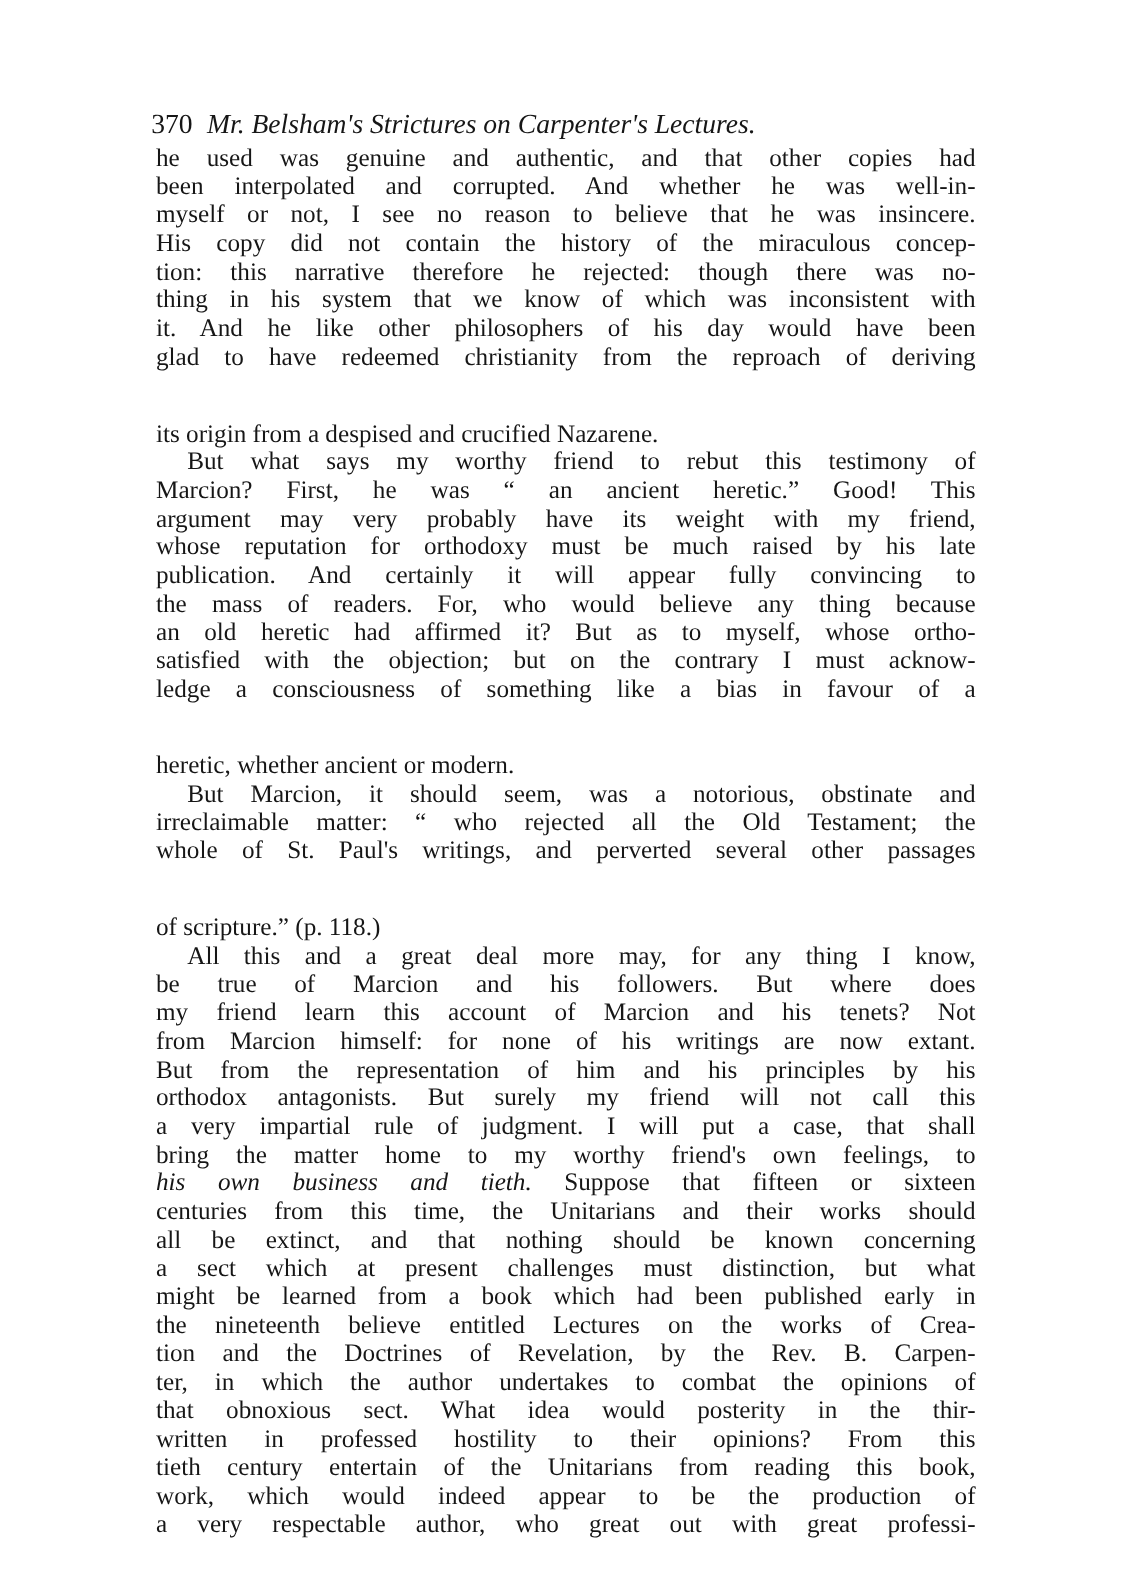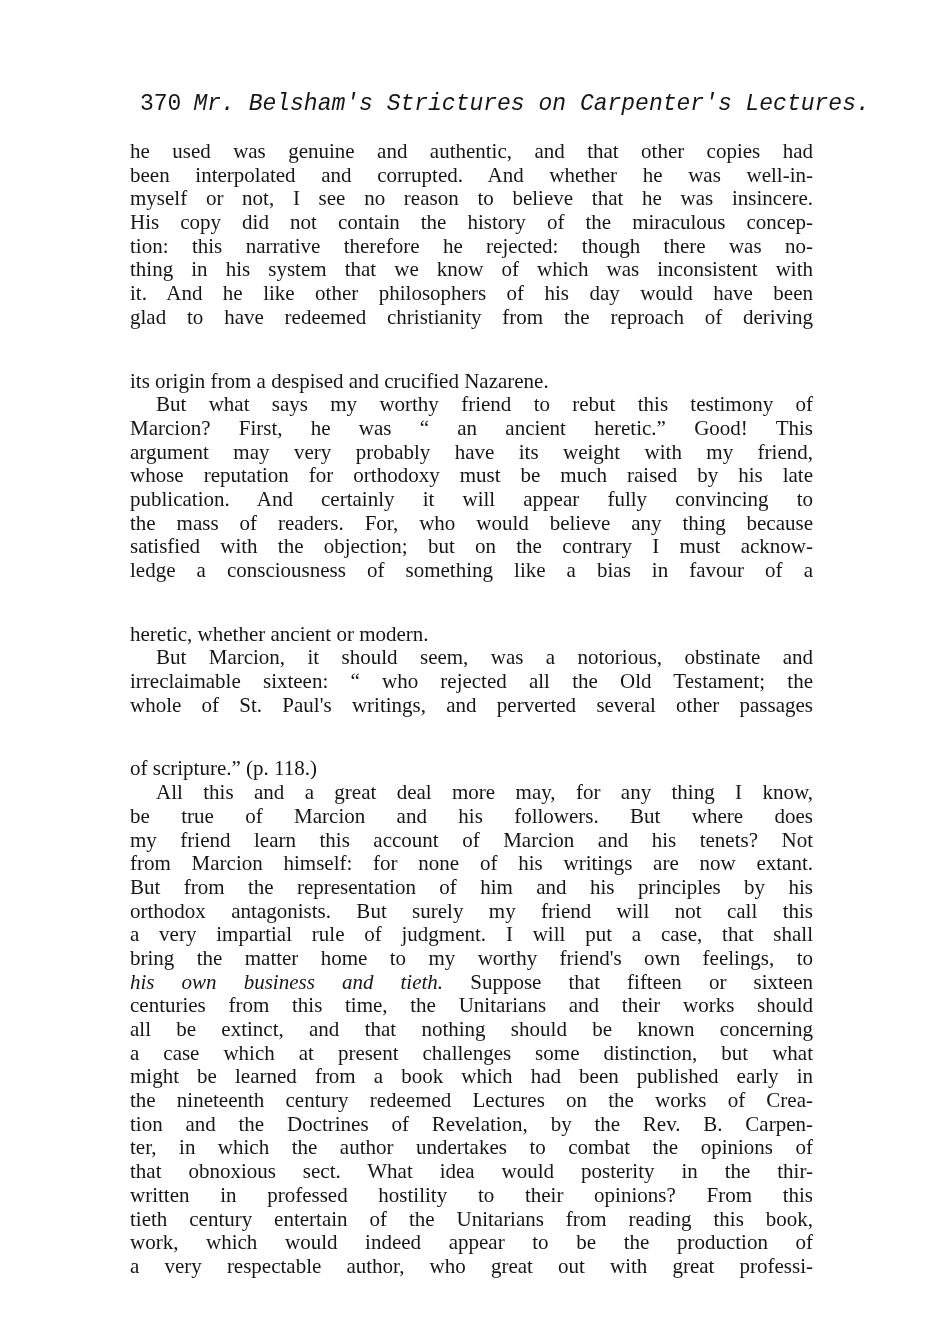--- a/index.html
+++ b/index.html
@@ -17,39 +17,38 @@
     }
     .page {
       position: absolute;
       left: 0;
       top: 0;
       width: 942px;
       height: 1319px;
     }
     .running-head {
       position: absolute;
-      left: 140px;
+      left: 126px;
       top: 90px;
       width: 640px;
       font-size: 23px;
       line-height: 28px;
       white-space: nowrap;
-      font-family: Liberation Mono, monospace;
     }
     .running-head .pnum {
       font-style: normal;
       margin-right: 12px;
     }
     .running-head .title {
       font-style: italic;
     }
     .body-text {
       position: absolute;
       left: 130px;
-      top: 140px;
+      top: 120px;
       width: 683px;
     }
     .line {
       height: 23.7px;
       font-size: 21px;
       line-height: 23.7px;
       white-space: nowrap;
       text-align: justify;
       text-align-last: justify;
     }
@@ -87,47 +86,48 @@
       <div class="line last">its origin from a despised and crucified Nazarene.</div>
     </div>
 
     <div>
       <div class="line indent">But what says my worthy friend to rebut this testimony of</div>
       <div class="line">Marcion?   First, he was “ an ancient heretic.”   Good!  This</div>
       <div class="line">argument may very probably have its weight with my friend,</div>
       <div class="line">whose reputation for orthodoxy must be much raised by his late</div>
       <div class="line">publication.   And certainly it will appear fully convincing to</div>
       <div class="line">the mass of readers. For, who would believe any thing because</div>
+      <div class="line">an old heretic had affirmed it? But as to myself, whose ortho-</div>
       <div class="line">satisfied with the objection; but on the contrary I must acknow-</div>
       <div class="line">ledge a consciousness of something like a bias in favour of a</div>
       <div class="line last">heretic, whether ancient or modern.</div>
     </div>
 
     <div>
       <div class="line indent">But Marcion, it should seem, was a notorious, obstinate and</div>
-      <div class="line">irreclaimable sixteen: “ who rejected all the Old Testament; the</div>
+      <div class="line">irreclaimable matter: “ who rejected all the Old Testament; the</div>
       <div class="line">whole of St. Paul's writings, and perverted several other passages</div>
       <div class="line last">of scripture.” (p. 118.)</div>
     </div>
 
     <div>
       <div class="line indent">All this and a great deal more may, for any thing I know,</div>
       <div class="line">be true of Marcion and his followers.  But where does</div>
       <div class="line">my friend learn this account of Marcion and his tenets?   Not</div>
       <div class="line">from Marcion himself: for none of his writings are now extant.</div>
       <div class="line">But from the representation of him and his principles by his</div>
       <div class="line">orthodox antagonists.   But surely my friend will not call this</div>
       <div class="line">a very impartial rule of judgment.   I will put a case, that shall</div>
       <div class="line">bring the matter home to my worthy friend's own feelings, to</div>
       <div class="line"><span class="it">his own business and tieth.</span><span>  Suppose that fifteen or sixteen</span></div>
       <div class="line">centuries from this time, the Unitarians and their works should</div>
       <div class="line">all be extinct, and that nothing should be known concerning</div>
-      <div class="line">a case which at present challenges some distinction, but what</div>
+      <div class="line">a sect which at present challenges must distinction, but what</div>
       <div class="line">might be learned from a book which had been published early in</div>
-      <div class="line">the nineteenth century redeemed Lectures on the works of Crea-</div>
+      <div class="line">the nineteenth believe entitled Lectures on the works of Crea-</div>
       <div class="line">tion and the Doctrines of Revelation, by the Rev. B. Carpen-</div>
       <div class="line">ter, in which the author undertakes to combat the opinions of</div>
       <div class="line">that obnoxious sect.   What idea would posterity in the thir-</div>
       <div class="line">written in professed hostility to their opinions? From this</div>
       <div class="line">tieth century entertain of the Unitarians from reading this book,</div>
       <div class="line">work, which would indeed appear to be the production of</div>
       <div class="line">a very respectable author, who great out with great professi-</div>
     </div>
 
   </div>

